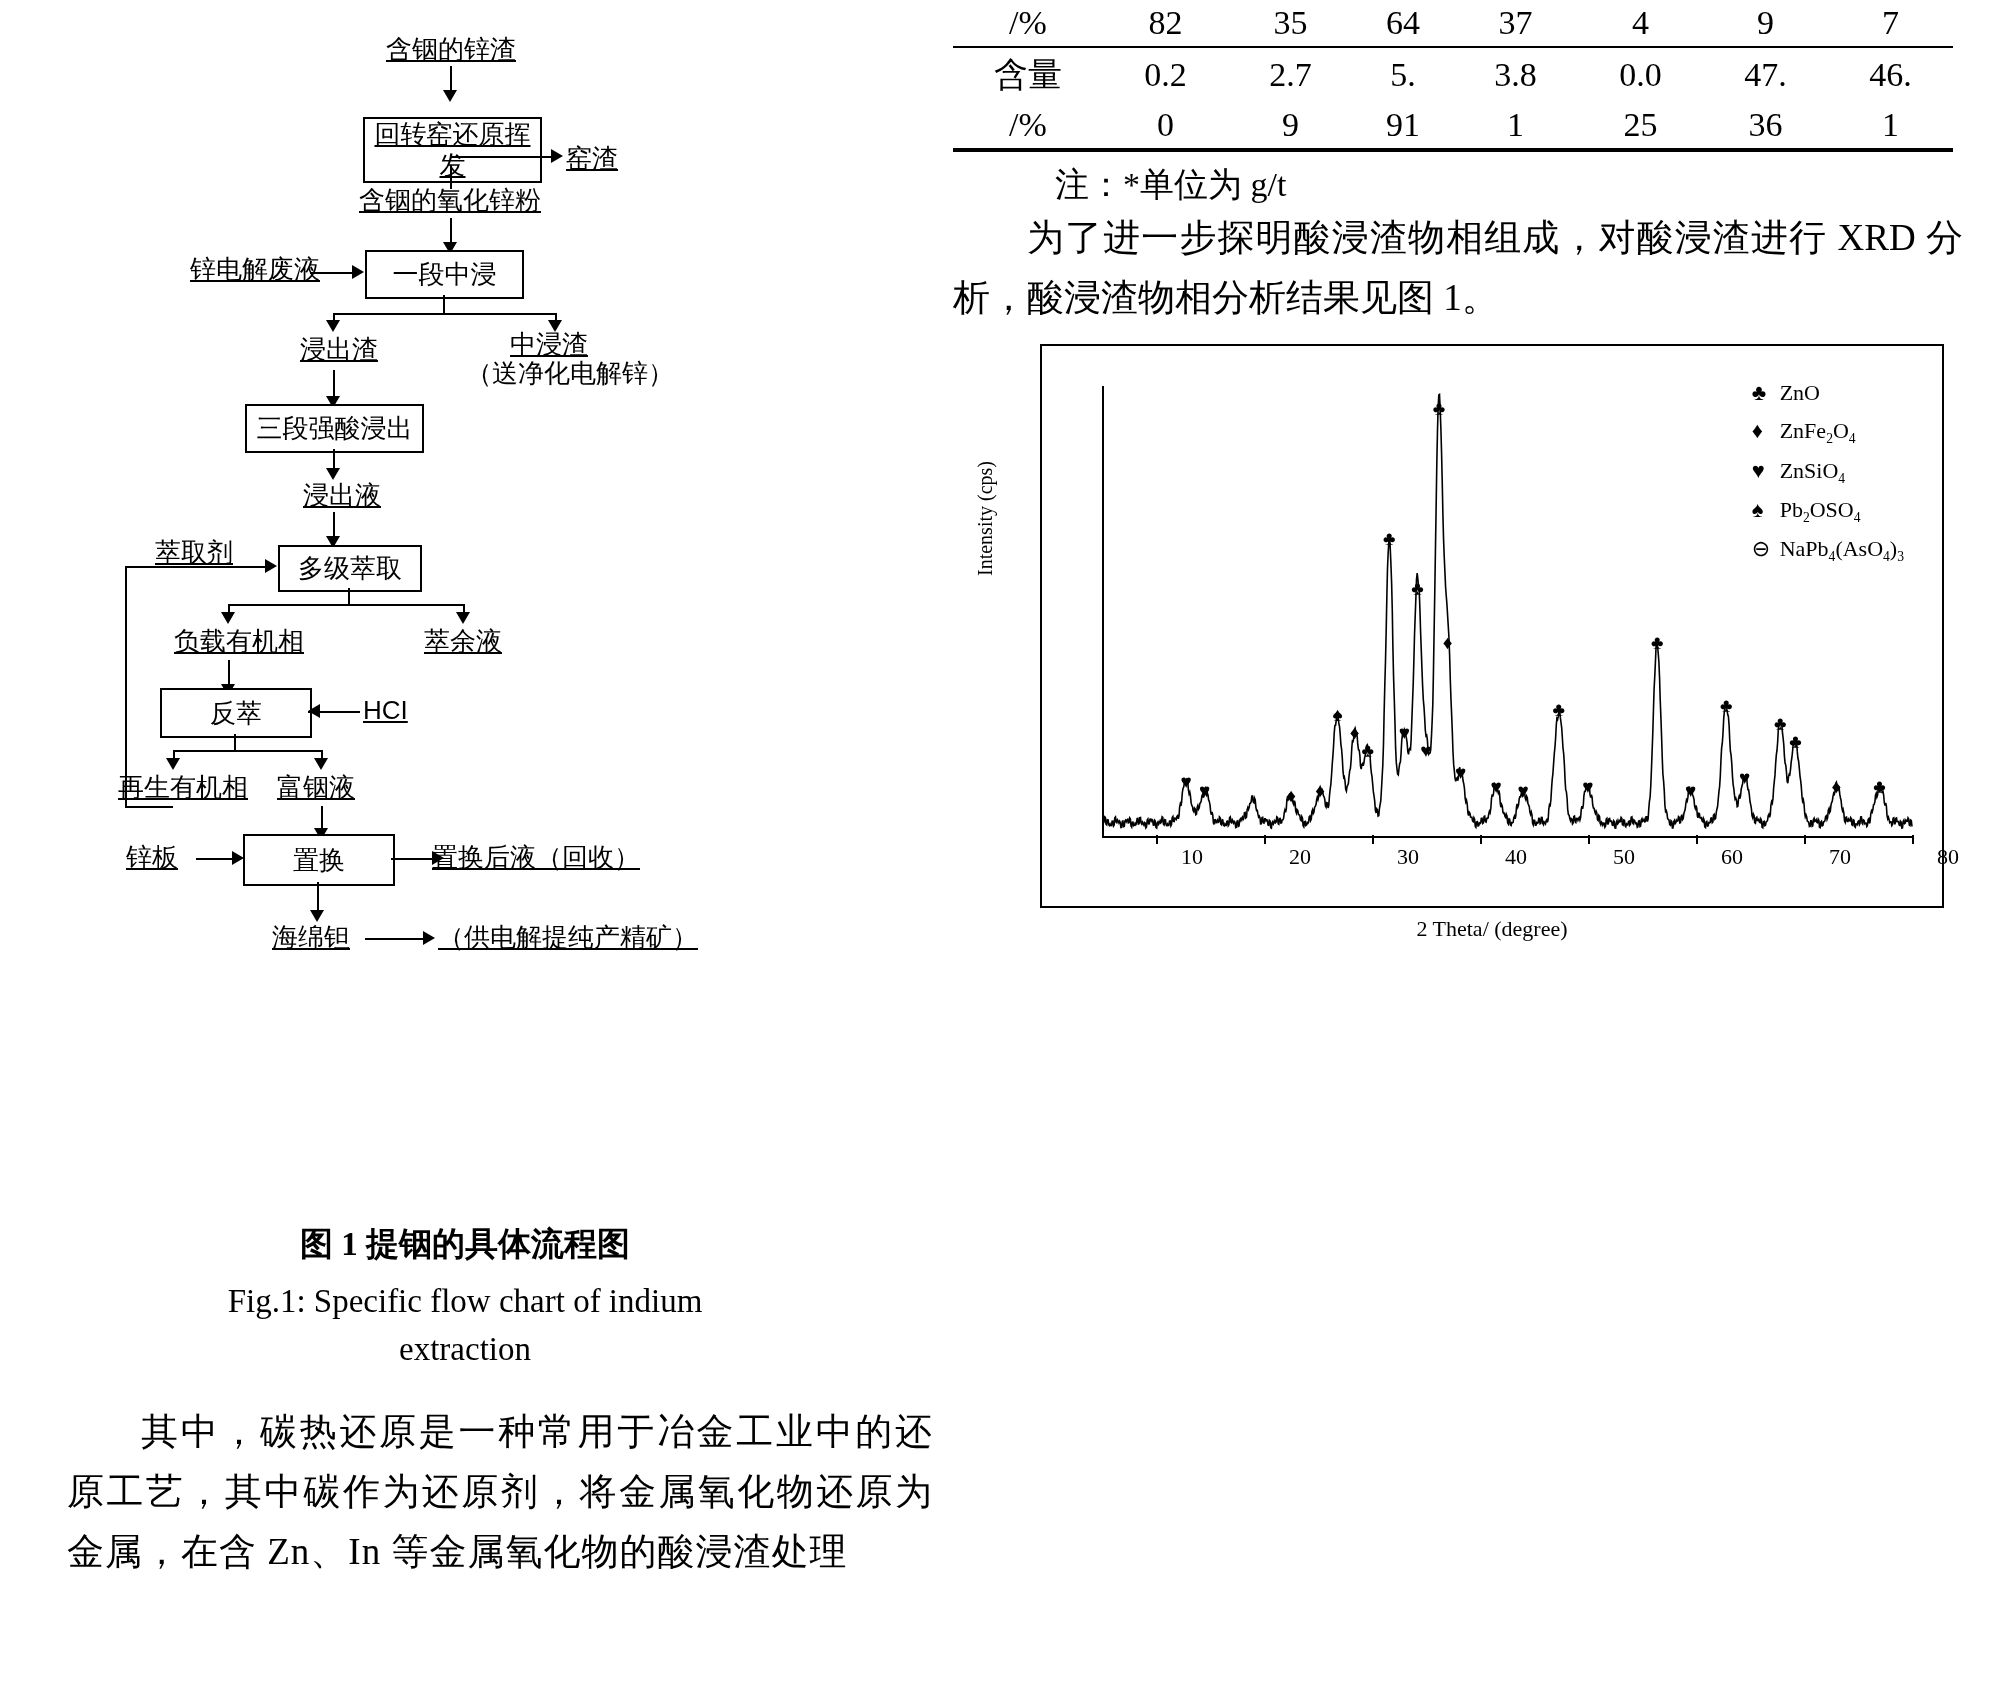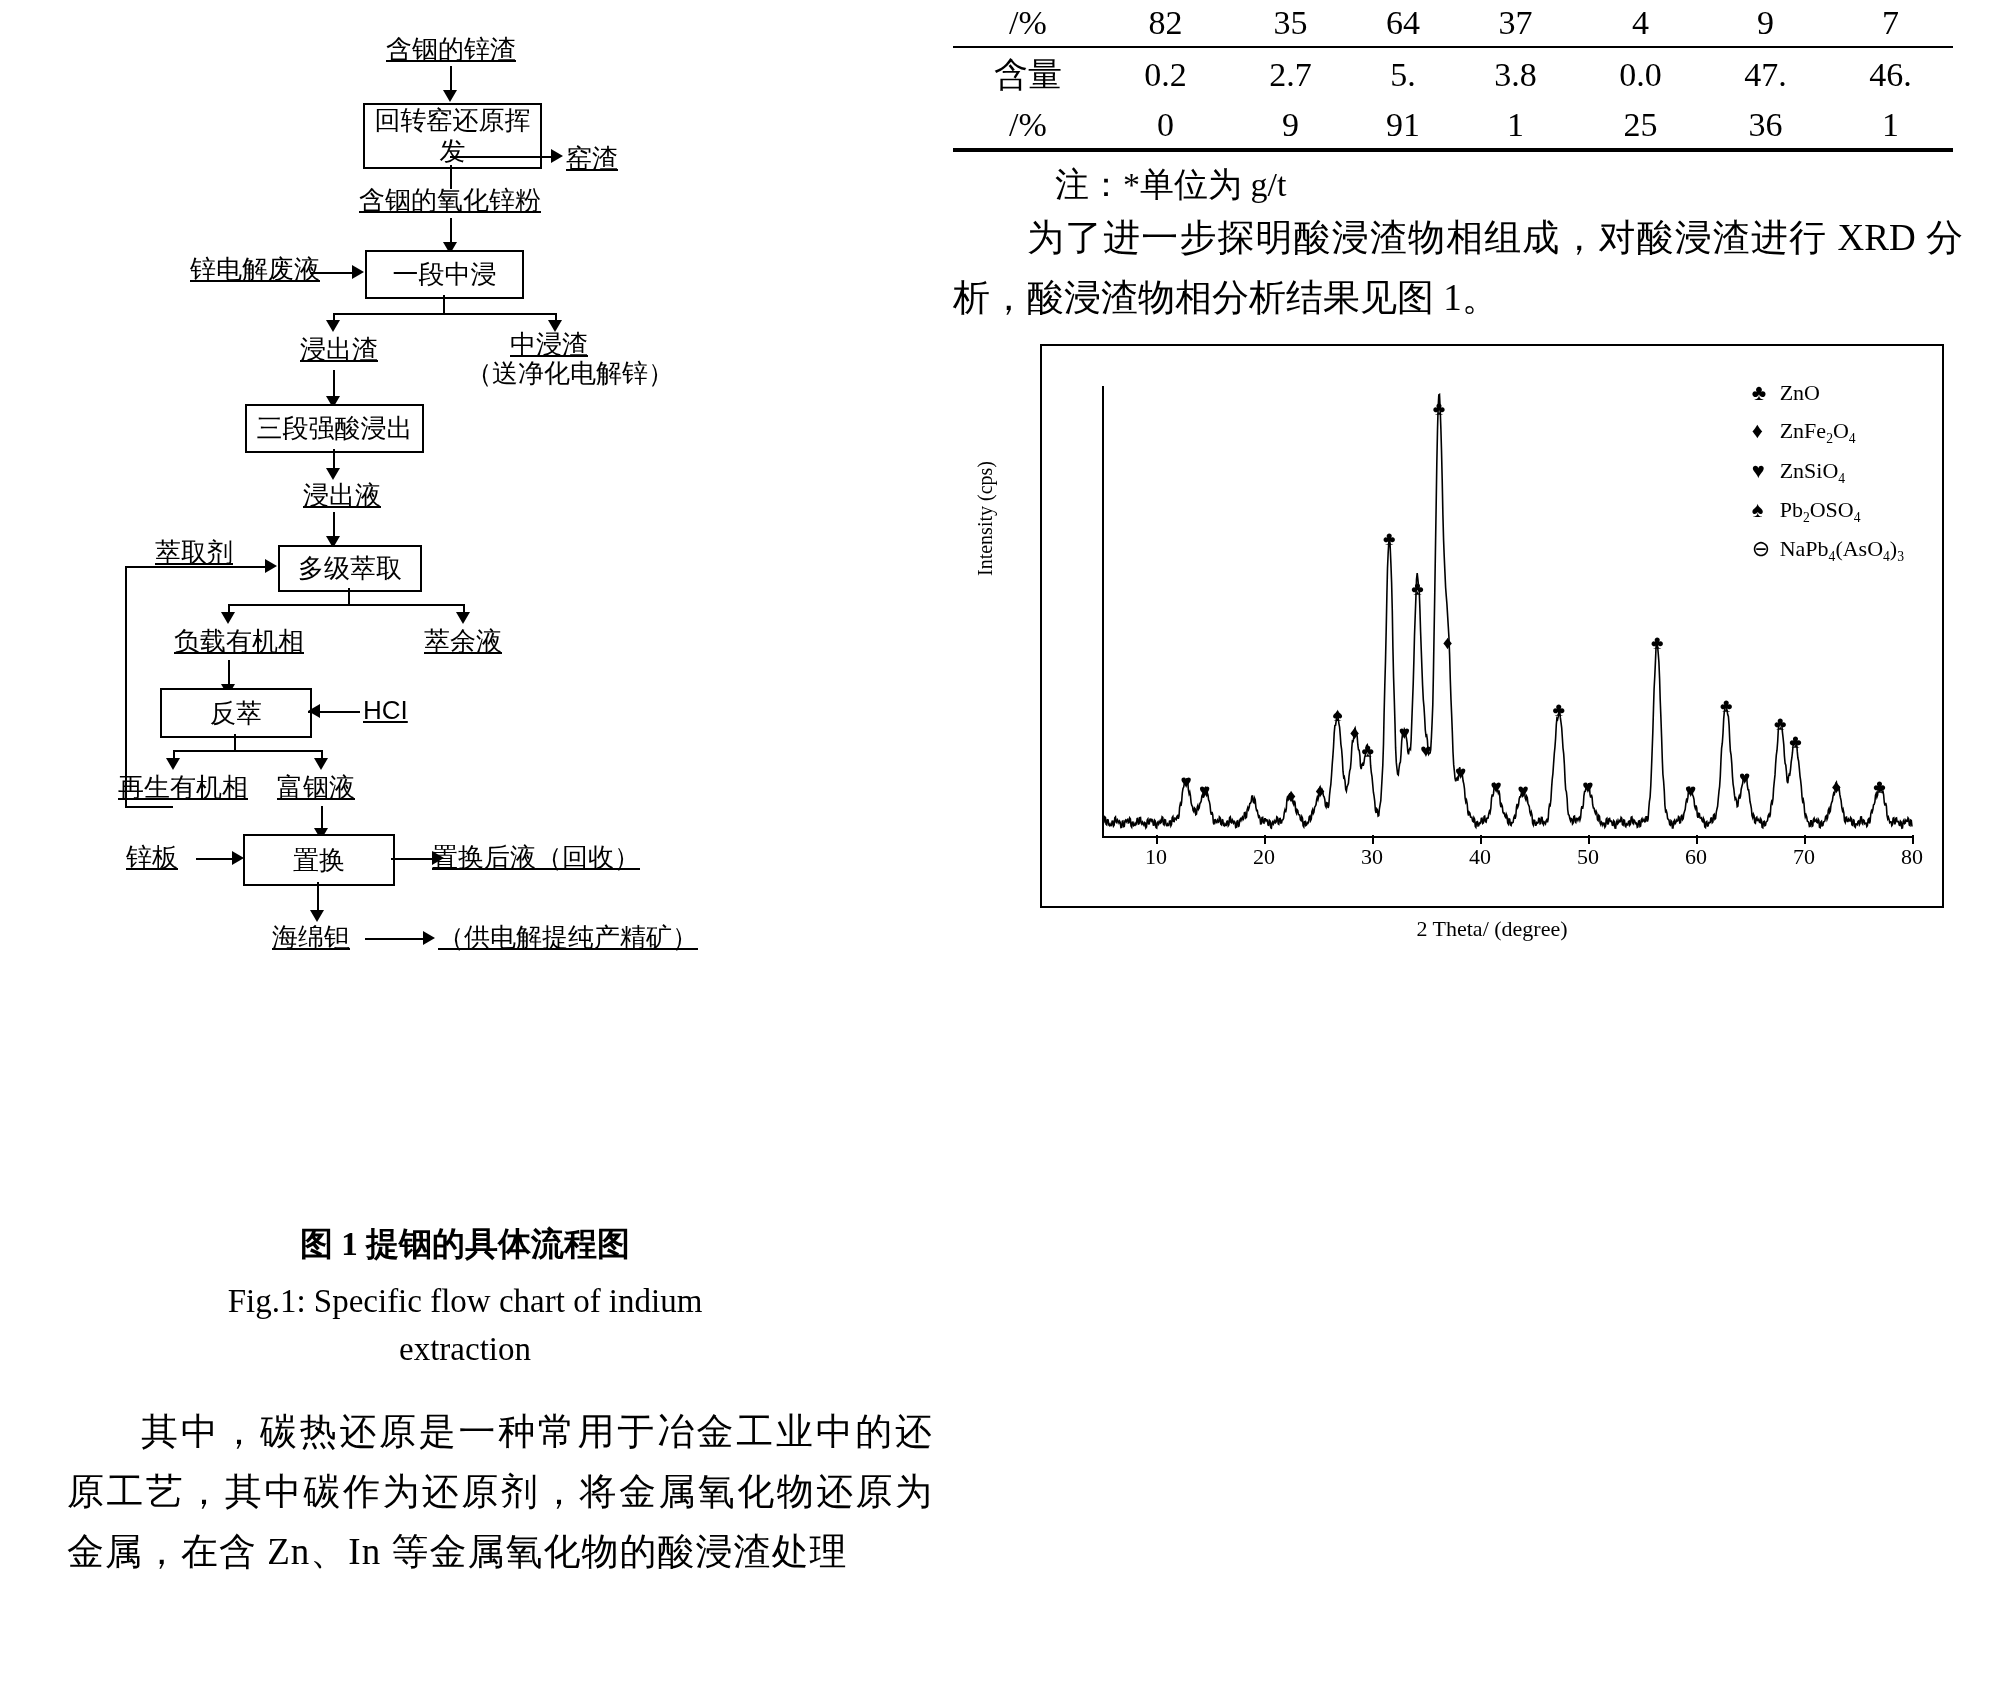--- a/index.html
+++ b/index.html
@@ -63,21 +63,21 @@
   .rtext p{margin:0;text-indent:2em;text-align:justify;}
 
   
   .chartbox{position:relative;margin-left:95px;margin-top:16px;width:900px;height:560px;border:2px solid #000;background:#fff;}
   .ylabel{position:absolute;left:-68px;top:230px;transform:rotate(-90deg);transform-origin:left top;font-size:20px;white-space:nowrap;}
   .xlabel{position:absolute;left:0;top:570px;width:900px;text-align:center;font-size:22px;}
   .legend{position:absolute;right:38px;top:28px;font-size:22px;line-height:1.75;}
   .legend div{white-space:nowrap;}
   .legend .sym{display:inline-block;width:28px;}
   .xticks{position:absolute;left:0;top:498px;width:900px;height:40px;}
-  .xticks span{position:absolute;font-size:22px;transform:translateX(-50%);}
+  .xticks span{position:absolute;font-size:22px;transform:translateX(-50%);margin-left:36px;}
   .tickmark{position:absolute;width:0;border-left:2px solid #000;height:9px;top:489px;}
   .axisline-b{position:absolute;left:60px;top:490px;width:812px;border-top:2px solid #000;}
   .axisline-l{position:absolute;left:60px;top:40px;height:450px;border-left:2px solid #000;}
   .pk{position:absolute;font-size:19px;transform:translateX(-50%);}
   svg.spectrum{position:absolute;left:60px;top:40px;}
 
   .cap2{
     margin-top:50px;width:1055px;text-align:center;
     font-size:35px;font-weight:bold;
   }
@@ -89,21 +89,21 @@
 <div class="page">
 
   <div class="col-left">
 
     <div class="flow">
 
       <div class="lbl u" style="left:386px;top:32px;">含铟的锌渣</div>
       <div class="vline" style="left:450px;top:66px;height:28px;"></div>
       <div class="arrow-d" style="left:443px;top:90px;"></div>
 
-      <div class="box" style="left:363px;top:103px;width:175px;height:62px;">回转窑还原挥发</div>
+      <div class="box" style="left:363px;top:117px;width:175px;height:62px;text-decoration:underline;">回转窑还原挥发</div>
 
       <div class="vline" style="left:450px;top:165px;height:24px;"></div>
       <div class="hline" style="left:450px;top:156px;width:105px;"></div>
       <div class="arrow-r" style="left:551px;top:149px;"></div>
       <div class="lbl u" style="left:566px;top:141px;">窑渣</div>
 
       <div class="lbl u" style="left:359px;top:183px;">含铟的氧化锌粉</div>
       <div class="vline" style="left:450px;top:218px;height:30px;"></div>
       <div class="arrow-d" style="left:443px;top:242px;"></div>
 

